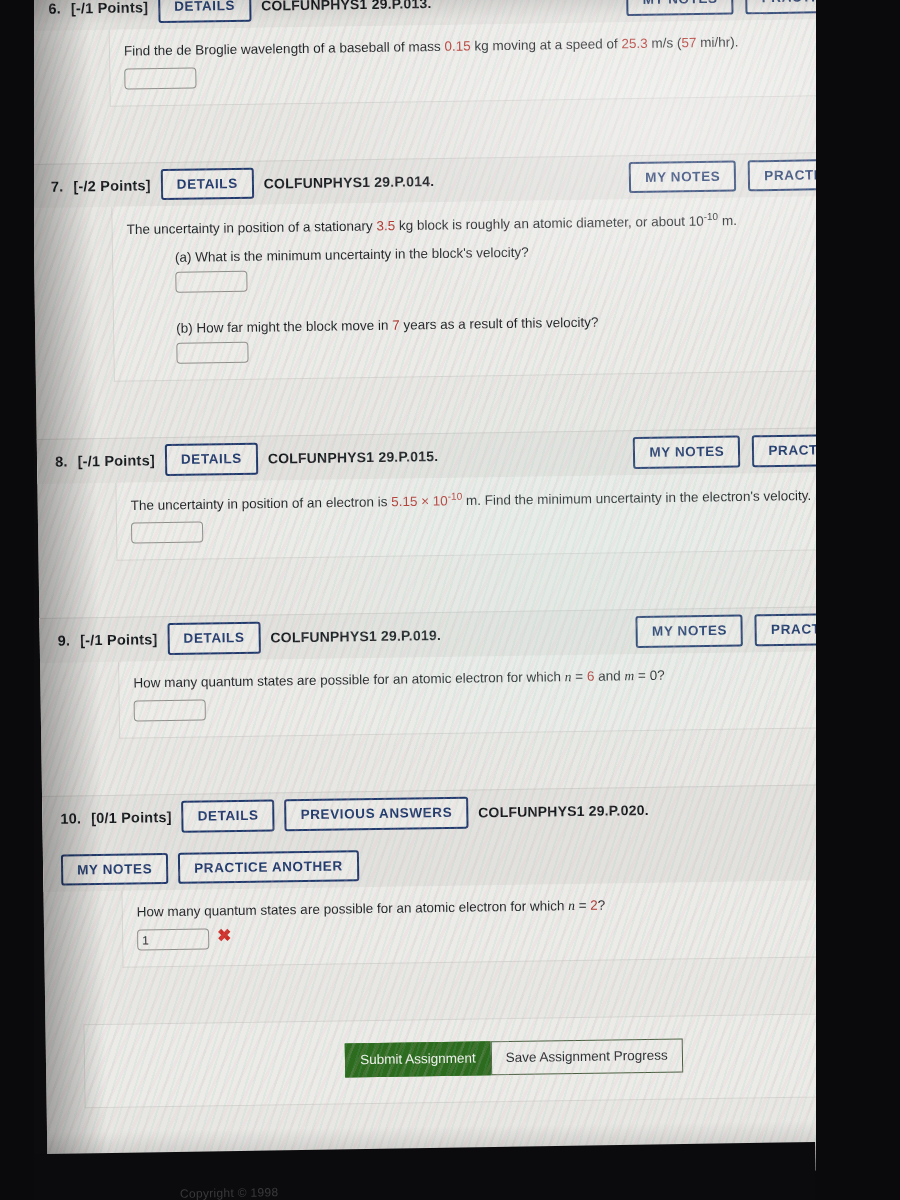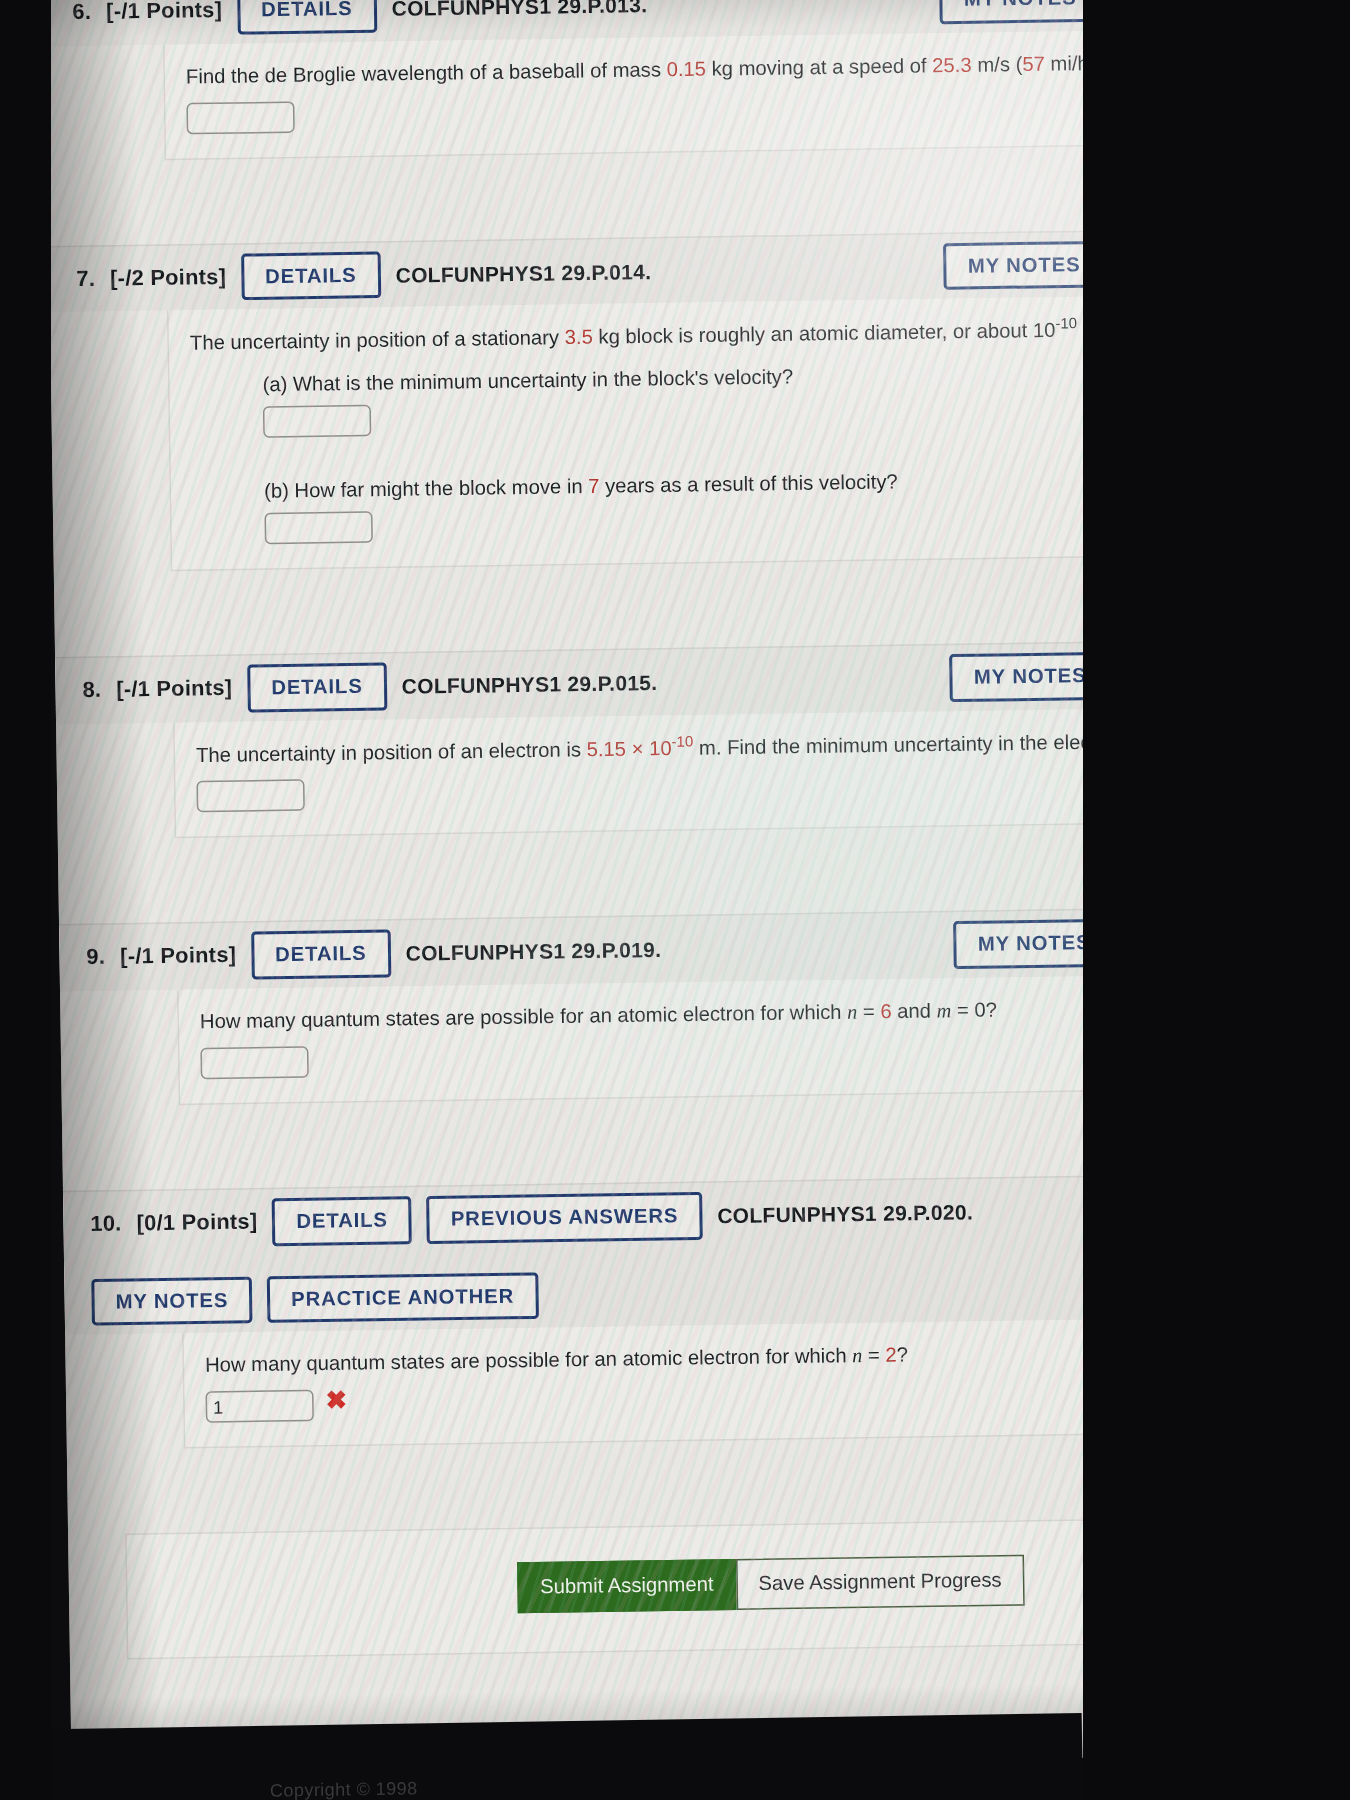--- a/index.html
+++ b/index.html
@@ -10,21 +10,21 @@
   body {
     width: 900px;
     height: 1200px;
     overflow: hidden;
     font-family: "Liberation Sans", sans-serif;
   }
 
   
   #photo {
     position: relative;
-    width: 722px;
+    width: 816px;
     height: 1200px;
     background: #0c0c0e;
     overflow: hidden;
   }
 
   
   #screen {
     position: absolute;
     left: 30px;
     top: -14px;

